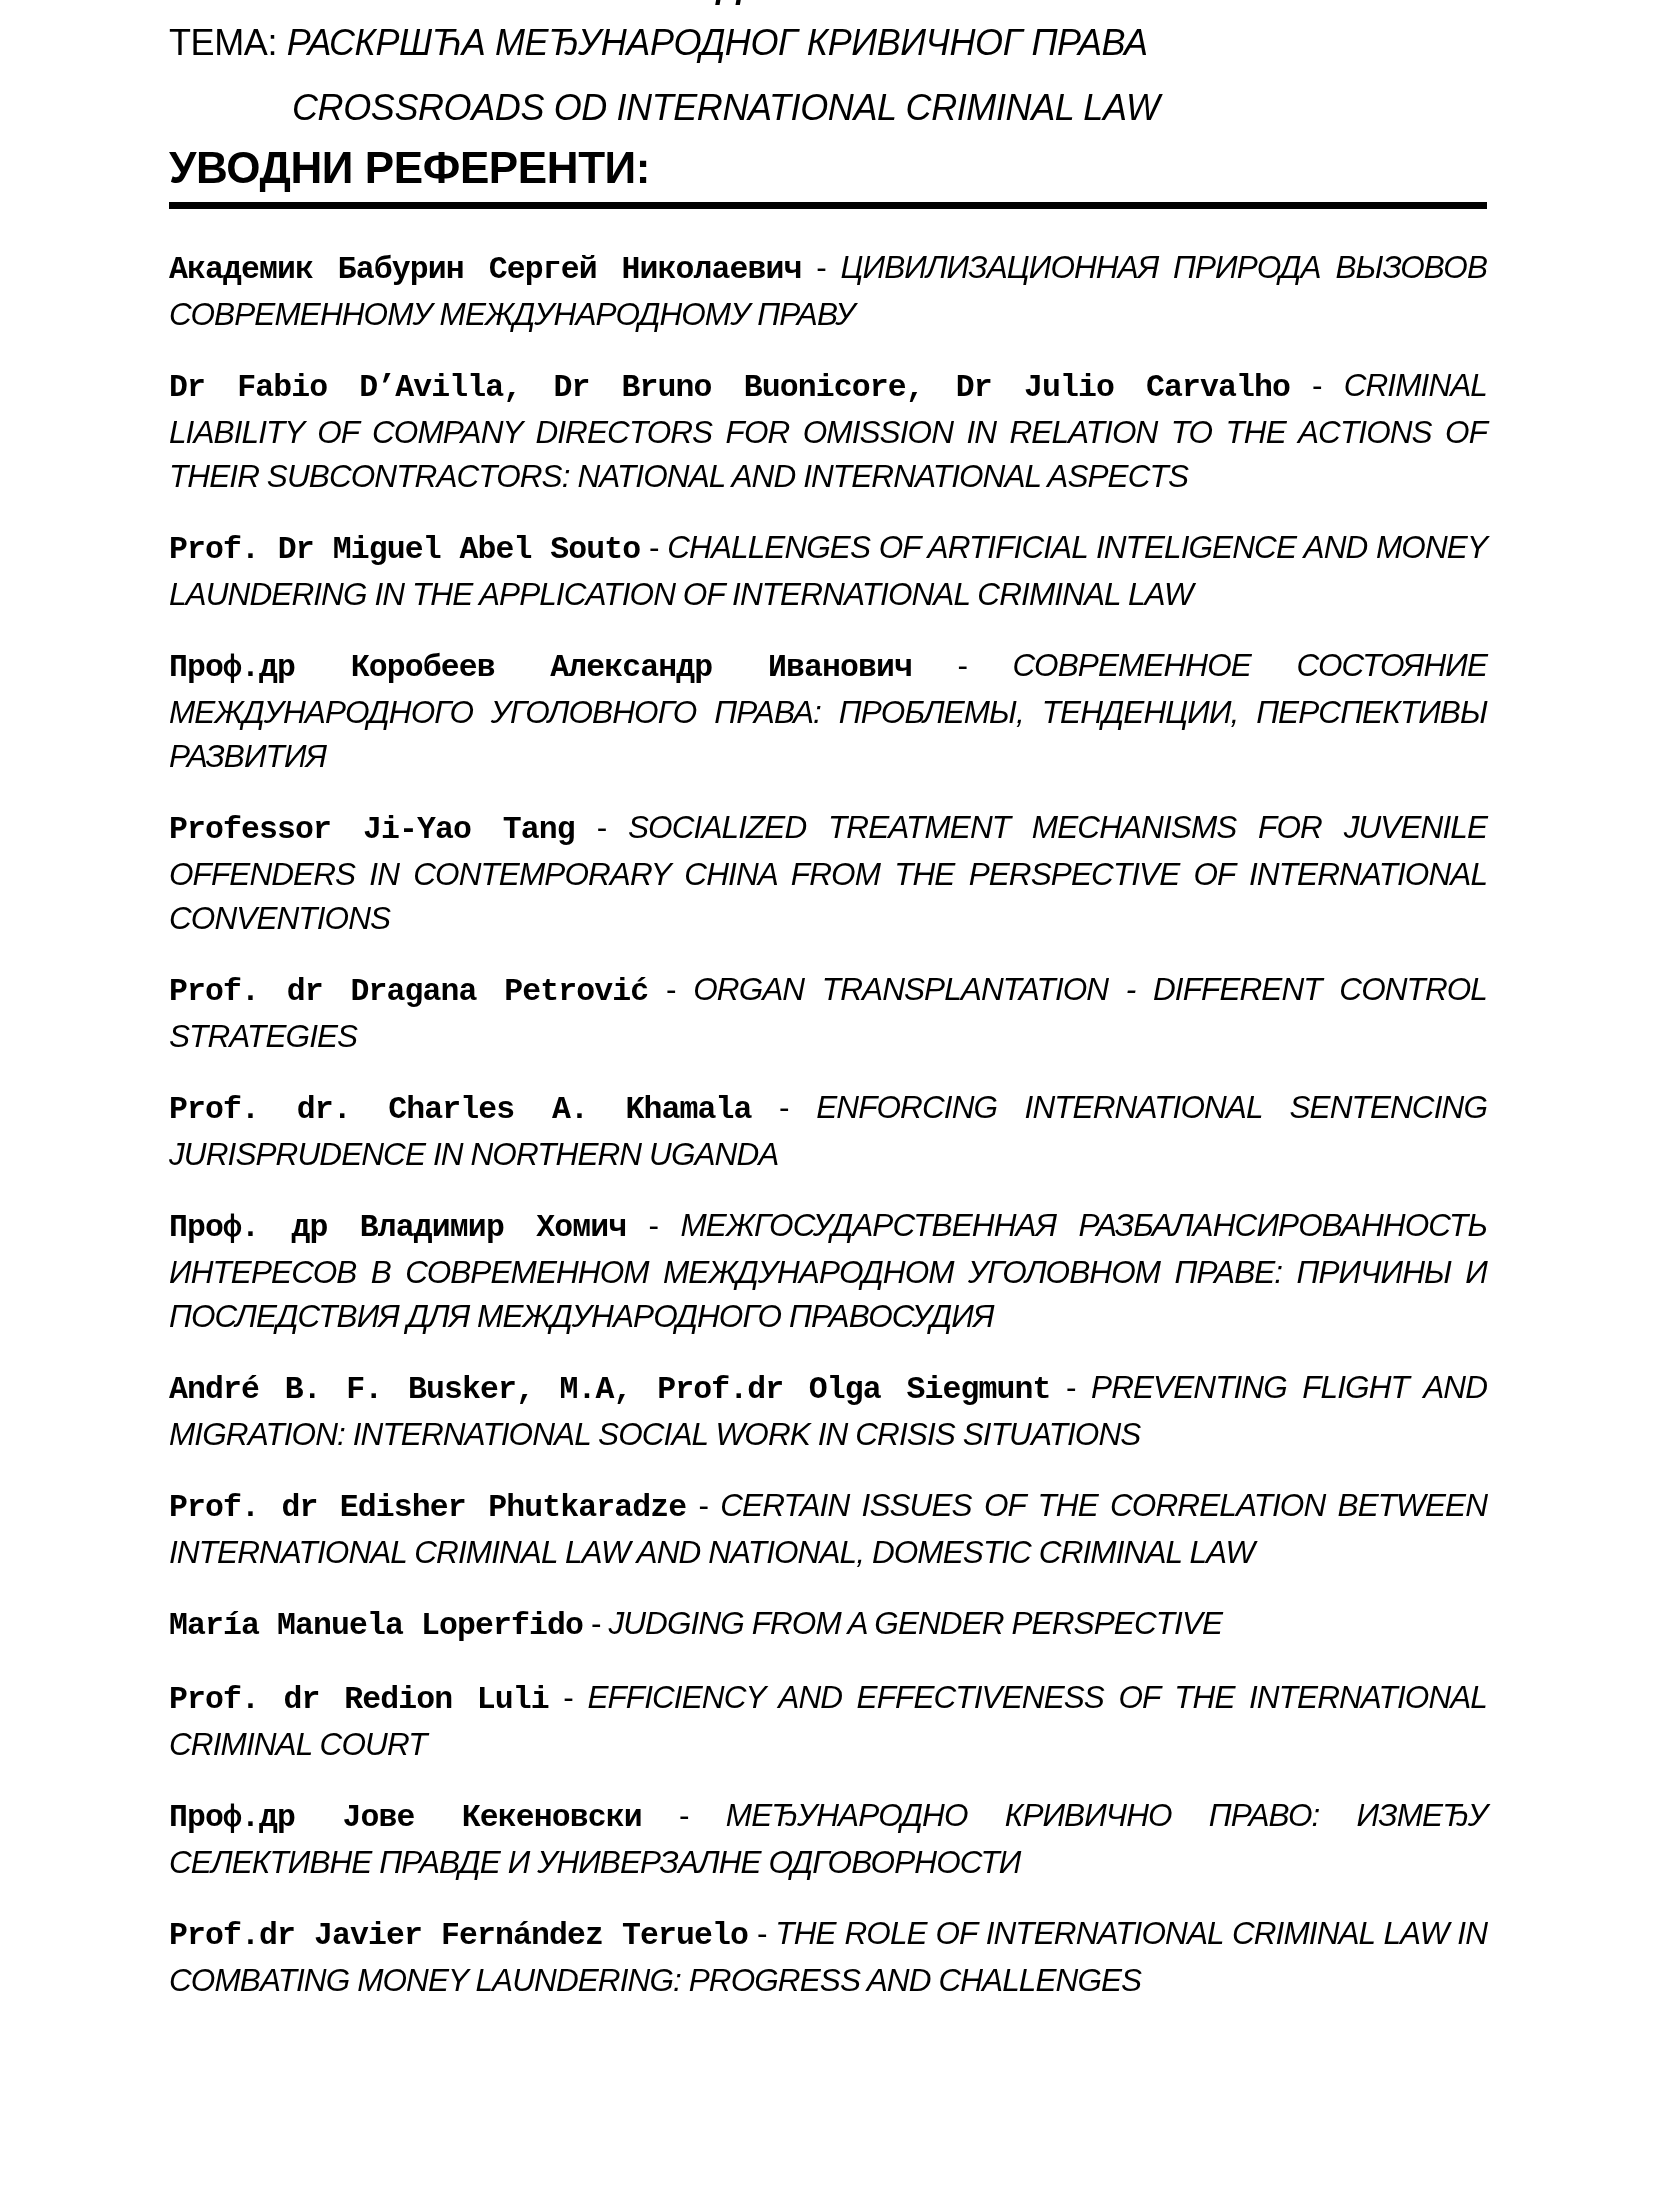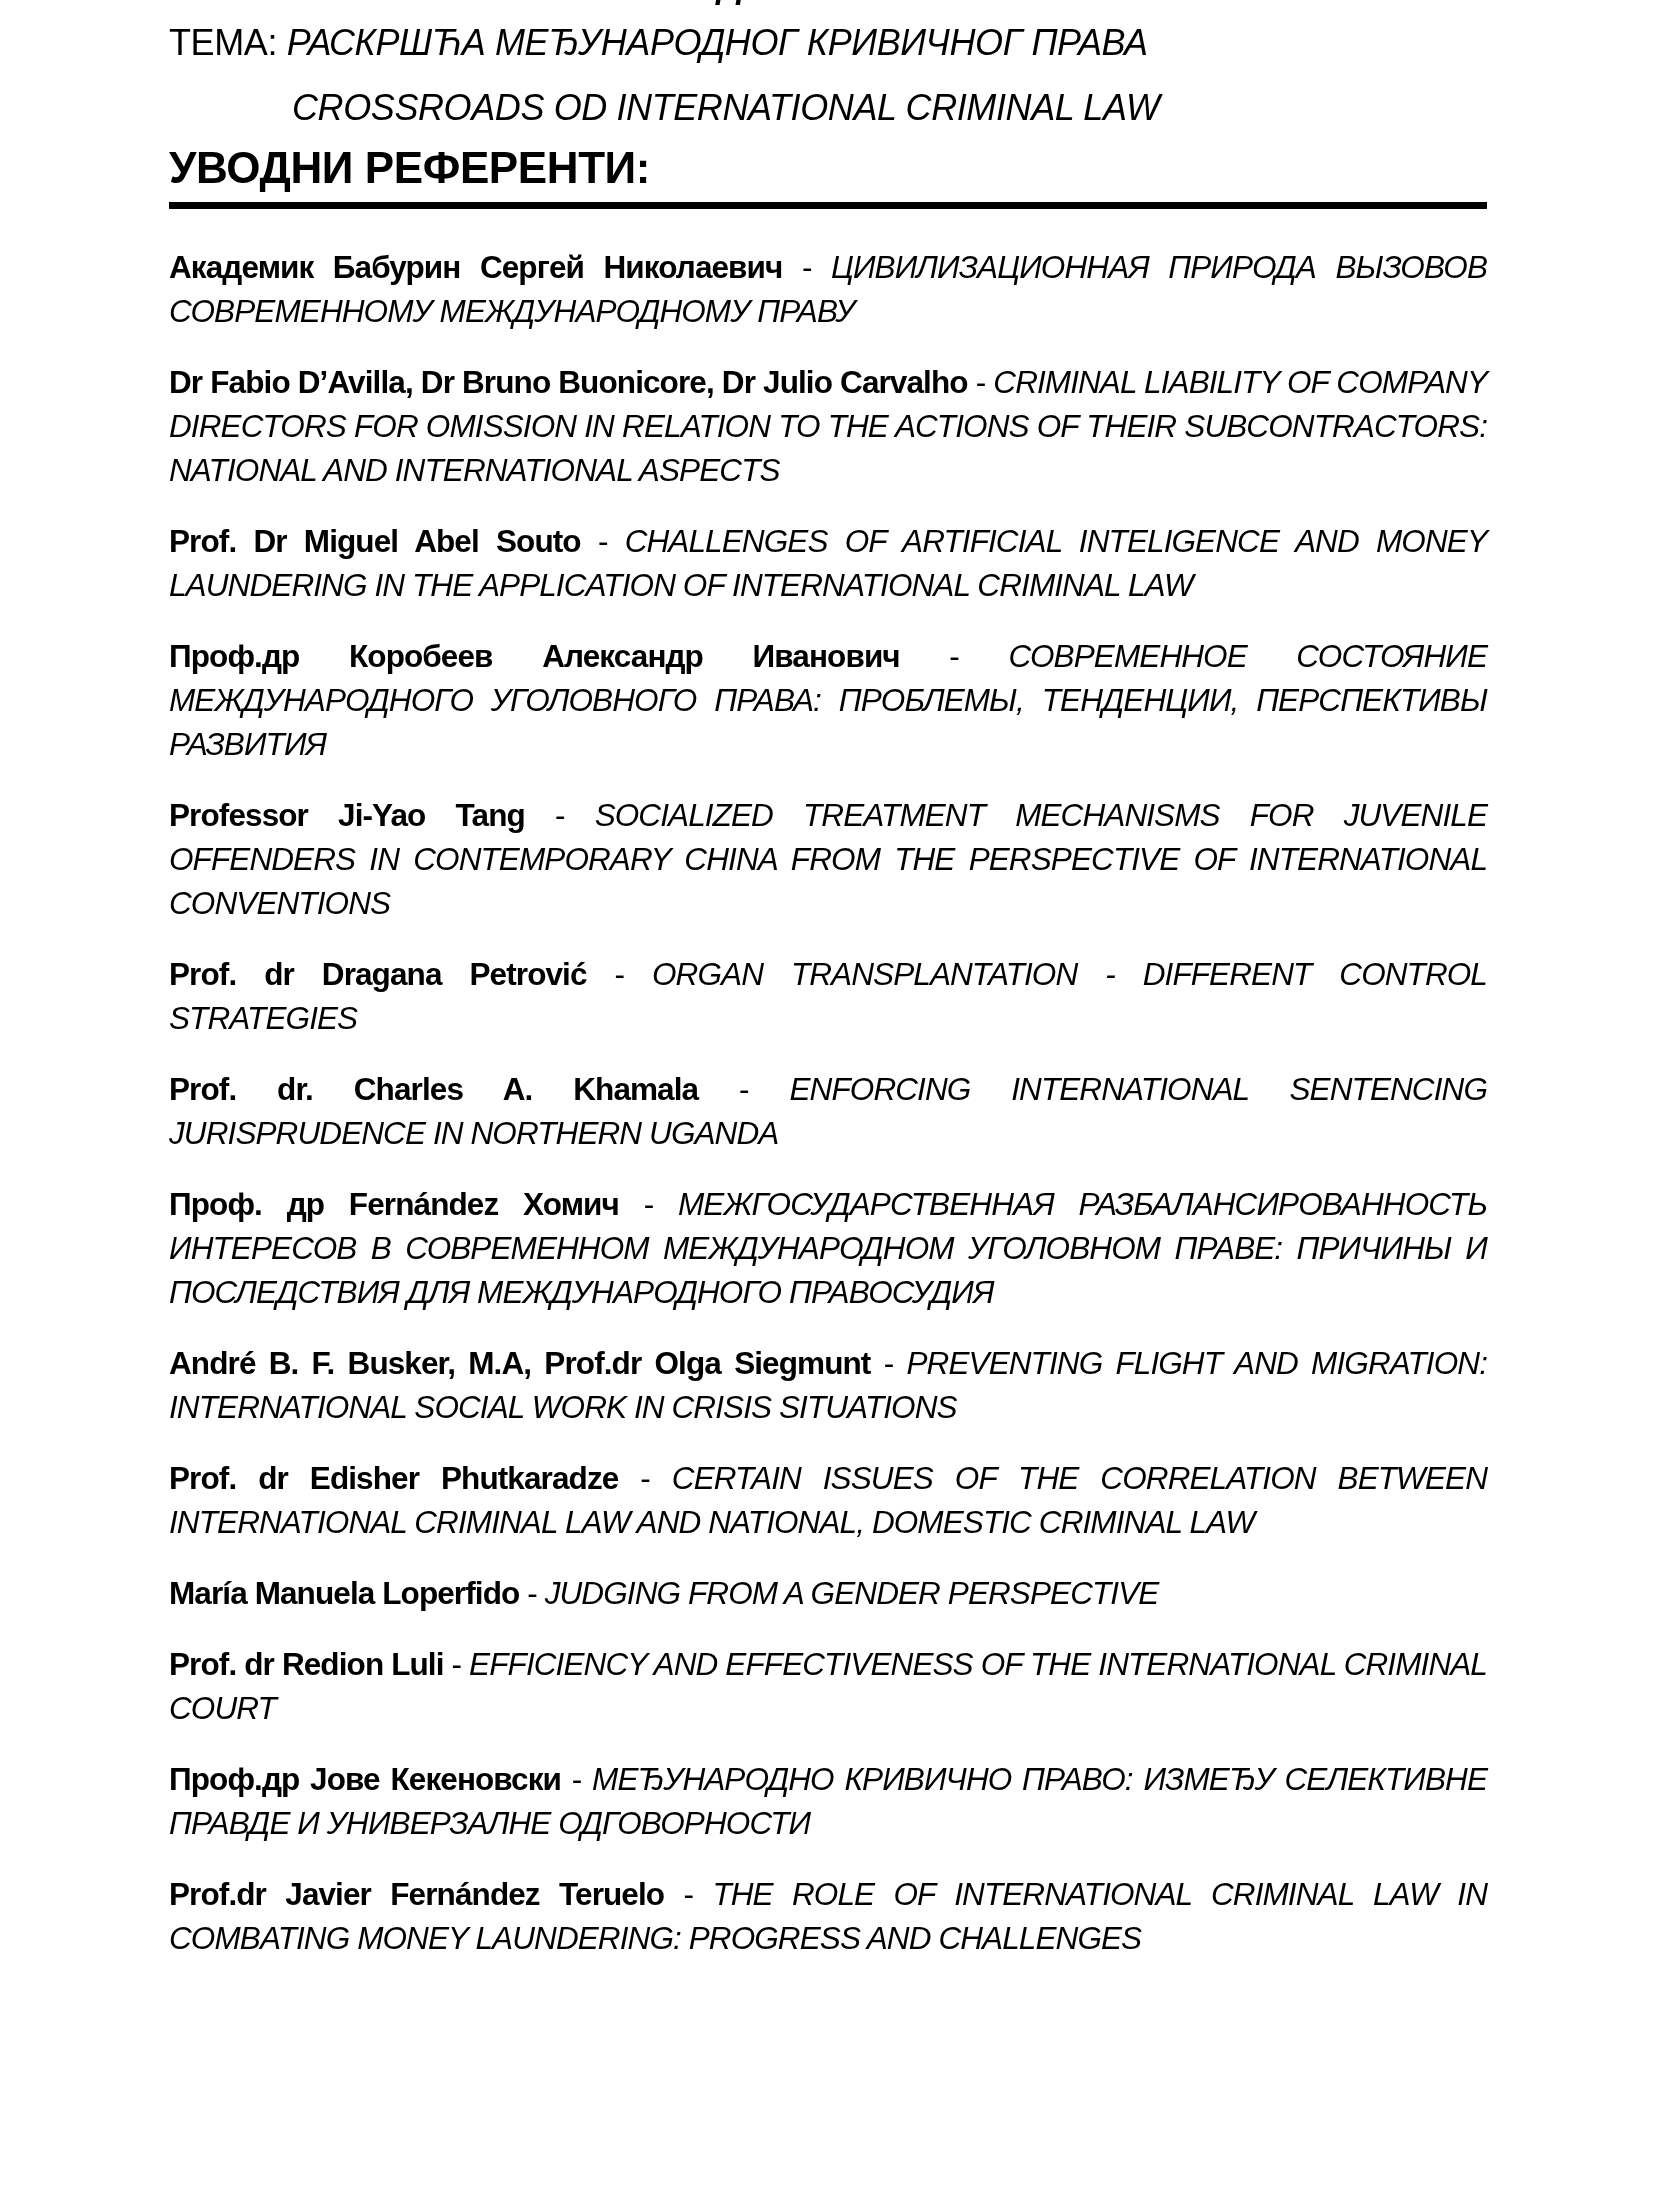--- a/index.html
+++ b/index.html
@@ -53,21 +53,21 @@
   }
   .entries { margin-top: 36px; }
   .entry {
     font-size: 31.5px;
     line-height: 44px;
     letter-spacing: -0.9px;
     text-align: justify;
     text-align-last: left;
     margin: 0 0 27px 0;
   }
-  .entry .name { font-weight: bold; }
+  .entry .name { font-weight: bold; font-family: Liberation Mono, monospace; }
   .entry .title { font-style: italic; }
 </style>
 </head>
 <body>
 
 <div class="page">
 
   <div class="crop-strip">
     <span class="crop-text"><span>ТЕМА:</span> <span class="italic">РАСКРШЋА МЕЂУНАРОДНОГ КРИВИЧНОГ ПРАВА</span></span>
   </div>
@@ -92,21 +92,21 @@
 
 
     <p class="entry"><span class="name">Проф.др Коробеев Александр Иванович</span><span class="sep"> - </span><span class="title">СОВРЕМЕННОЕ СОСТОЯНИЕ МЕЖДУНАРОДНОГО УГОЛОВНОГО ПРАВА: ПРОБЛЕМЫ, ТЕНДЕНЦИИ, ПЕРСПЕКТИВЫ РАЗВИТИЯ</span></p>
 
     <p class="entry"><span class="name">Professor Ji-Yao Tang</span><span class="sep"> - </span><span class="title">SOCIALIZED TREATMENT MECHANISMS FOR JUVENILE OFFENDERS IN CONTEMPORARY CHINA FROM THE PERSPECTIVE OF INTERNATIONAL CONVENTIONS</span></p>
 
     <p class="entry"><span class="name">Prof. dr Dragana Petrović</span><span class="sep"> - </span><span class="title">ORGAN TRANSPLANTATION - DIFFERENT CONTROL STRATEGIES</span></p>
 
     <p class="entry"><span class="name">Prof. dr. Charles A. Khamala</span><span class="sep"> - </span><span class="title">ENFORCING INTERNATIONAL SENTENCING JURISPRUDENCE IN NORTHERN UGANDA</span></p>
 
-    <p class="entry"><span class="name">Проф. др Fernández Хомич</span><span class="sep"> - </span><span class="title">МЕЖГОСУДАРСТВЕННАЯ РАЗБАЛАНСИРОВАННОСТЬ ИНТЕРЕСОВ В СОВРЕМЕННОМ МЕЖДУНАРОДНОМ УГОЛОВНОМ ПРАВЕ: ПРИЧИНЫ И ПОСЛЕДСТВИЯ ДЛЯ МЕЖДУНАРОДНОГО ПРАВОСУДИЯ</span></p>
+    <p class="entry"><span class="name">Проф. др Владимир Хомич</span><span class="sep"> - </span><span class="title">МЕЖГОСУДАРСТВЕННАЯ РАЗБАЛАНСИРОВАННОСТЬ ИНТЕРЕСОВ В СОВРЕМЕННОМ МЕЖДУНАРОДНОМ УГОЛОВНОМ ПРАВЕ: ПРИЧИНЫ И ПОСЛЕДСТВИЯ ДЛЯ МЕЖДУНАРОДНОГО ПРАВОСУДИЯ</span></p>
 
     <p class="entry"><span class="name">André B. F. Busker, M.A, Prof.dr Olga Siegmunt</span><span class="sep"> - </span><span class="title">PREVENTING FLIGHT AND MIGRATION: INTERNATIONAL SOCIAL WORK IN CRISIS SITUATIONS</span></p>
 
     <p class="entry"><span class="name">Prof. dr Edisher Phutkaradze</span><span class="sep"> - </span><span class="title">CERTAIN ISSUES OF THE CORRELATION BETWEEN INTERNATIONAL CRIMINAL LAW AND NATIONAL, DOMESTIC CRIMINAL LAW</span></p>
 
     <p class="entry"><span class="name">María Manuela Loperfido</span><span class="sep"> - </span><span class="title">JUDGING FROM A GENDER PERSPECTIVE</span></p>
 
     <p class="entry"><span class="name">Prof. dr Redion Luli</span><span class="sep"> - </span><span class="title">EFFICIENCY AND EFFECTIVENESS OF THE INTERNATIONAL CRIMINAL COURT</span></p>
 
     <p class="entry"><span class="name">Проф.др Јове Кекеновски</span><span class="sep"> - </span><span class="title">МЕЂУНАРОДНО КРИВИЧНО ПРАВО: ИЗМЕЂУ СЕЛЕКТИВНЕ ПРАВДЕ И УНИВЕРЗАЛНЕ ОДГОВОРНОСТИ</span></p>

